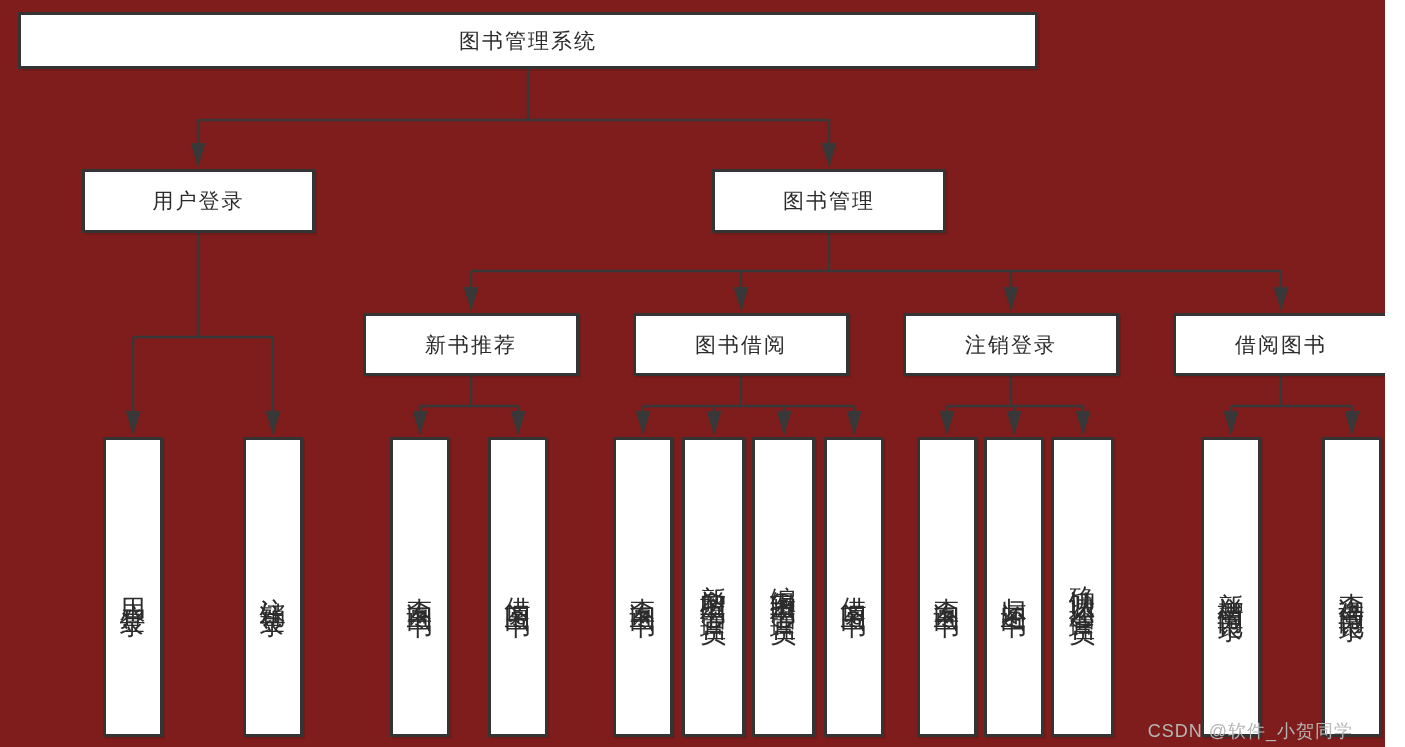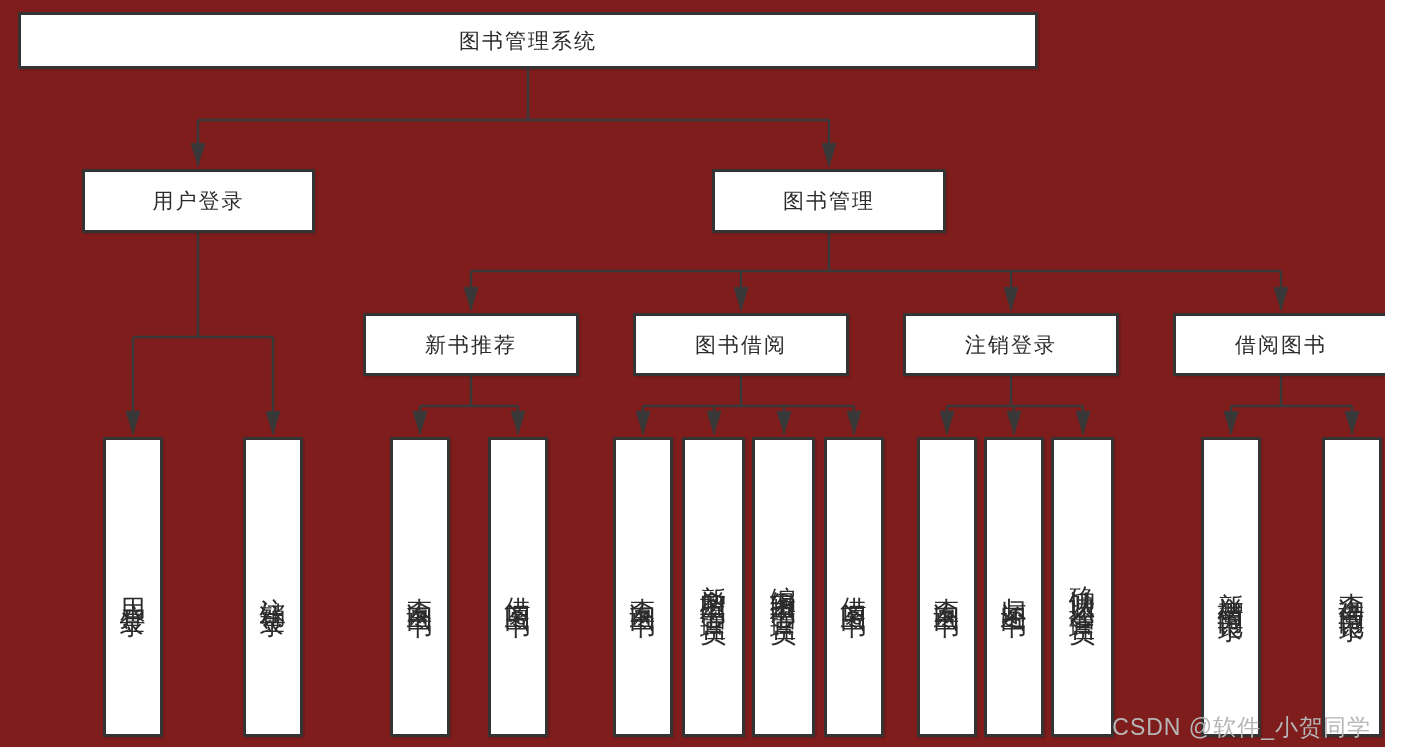--- a/index.html
+++ b/index.html
@@ -14,22 +14,22 @@
     display:flex; align-items:center; justify-content:center;
     color:#2c2c2c;
     box-shadow:2px 2px 0 rgba(0,0,0,0.10);
   }
   .h-box { font-size:21px; letter-spacing:2px; white-space:nowrap; }
   .v-box span {
     writing-mode:vertical-lr; text-orientation:mixed;
     font-size:26px; line-height:1; letter-spacing:5px; white-space:nowrap;
   }
   .watermark {
-    position:absolute; right:14px; bottom:4px;
-    font-size:23px; color:#b6b6b6; letter-spacing:1px; z-index:5;
+    position:absolute; right:32px; bottom:4px;
+    font-size:18px; color:#b6b6b6; letter-spacing:1px; z-index:5;
     white-space:nowrap;
     text-align:right;
   }
   
   .n-root   { left:18px;   top:12px;  width:1020px; height:57px; }
   .n-ulogin { left:82px;   top:169px; width:233px;  height:64px; }
   .n-bmgmt  { left:712px;  top:169px; width:234px;  height:64px; }
   .n-nbr    { left:363px;  top:313px; width:216px;  height:63px;justify-content:center; }
   .n-bb     { left:633px;  top:313px; width:216px;  height:63px; }
   .n-cb     { left:903px;  top:313px; width:216px;  height:63px; }

